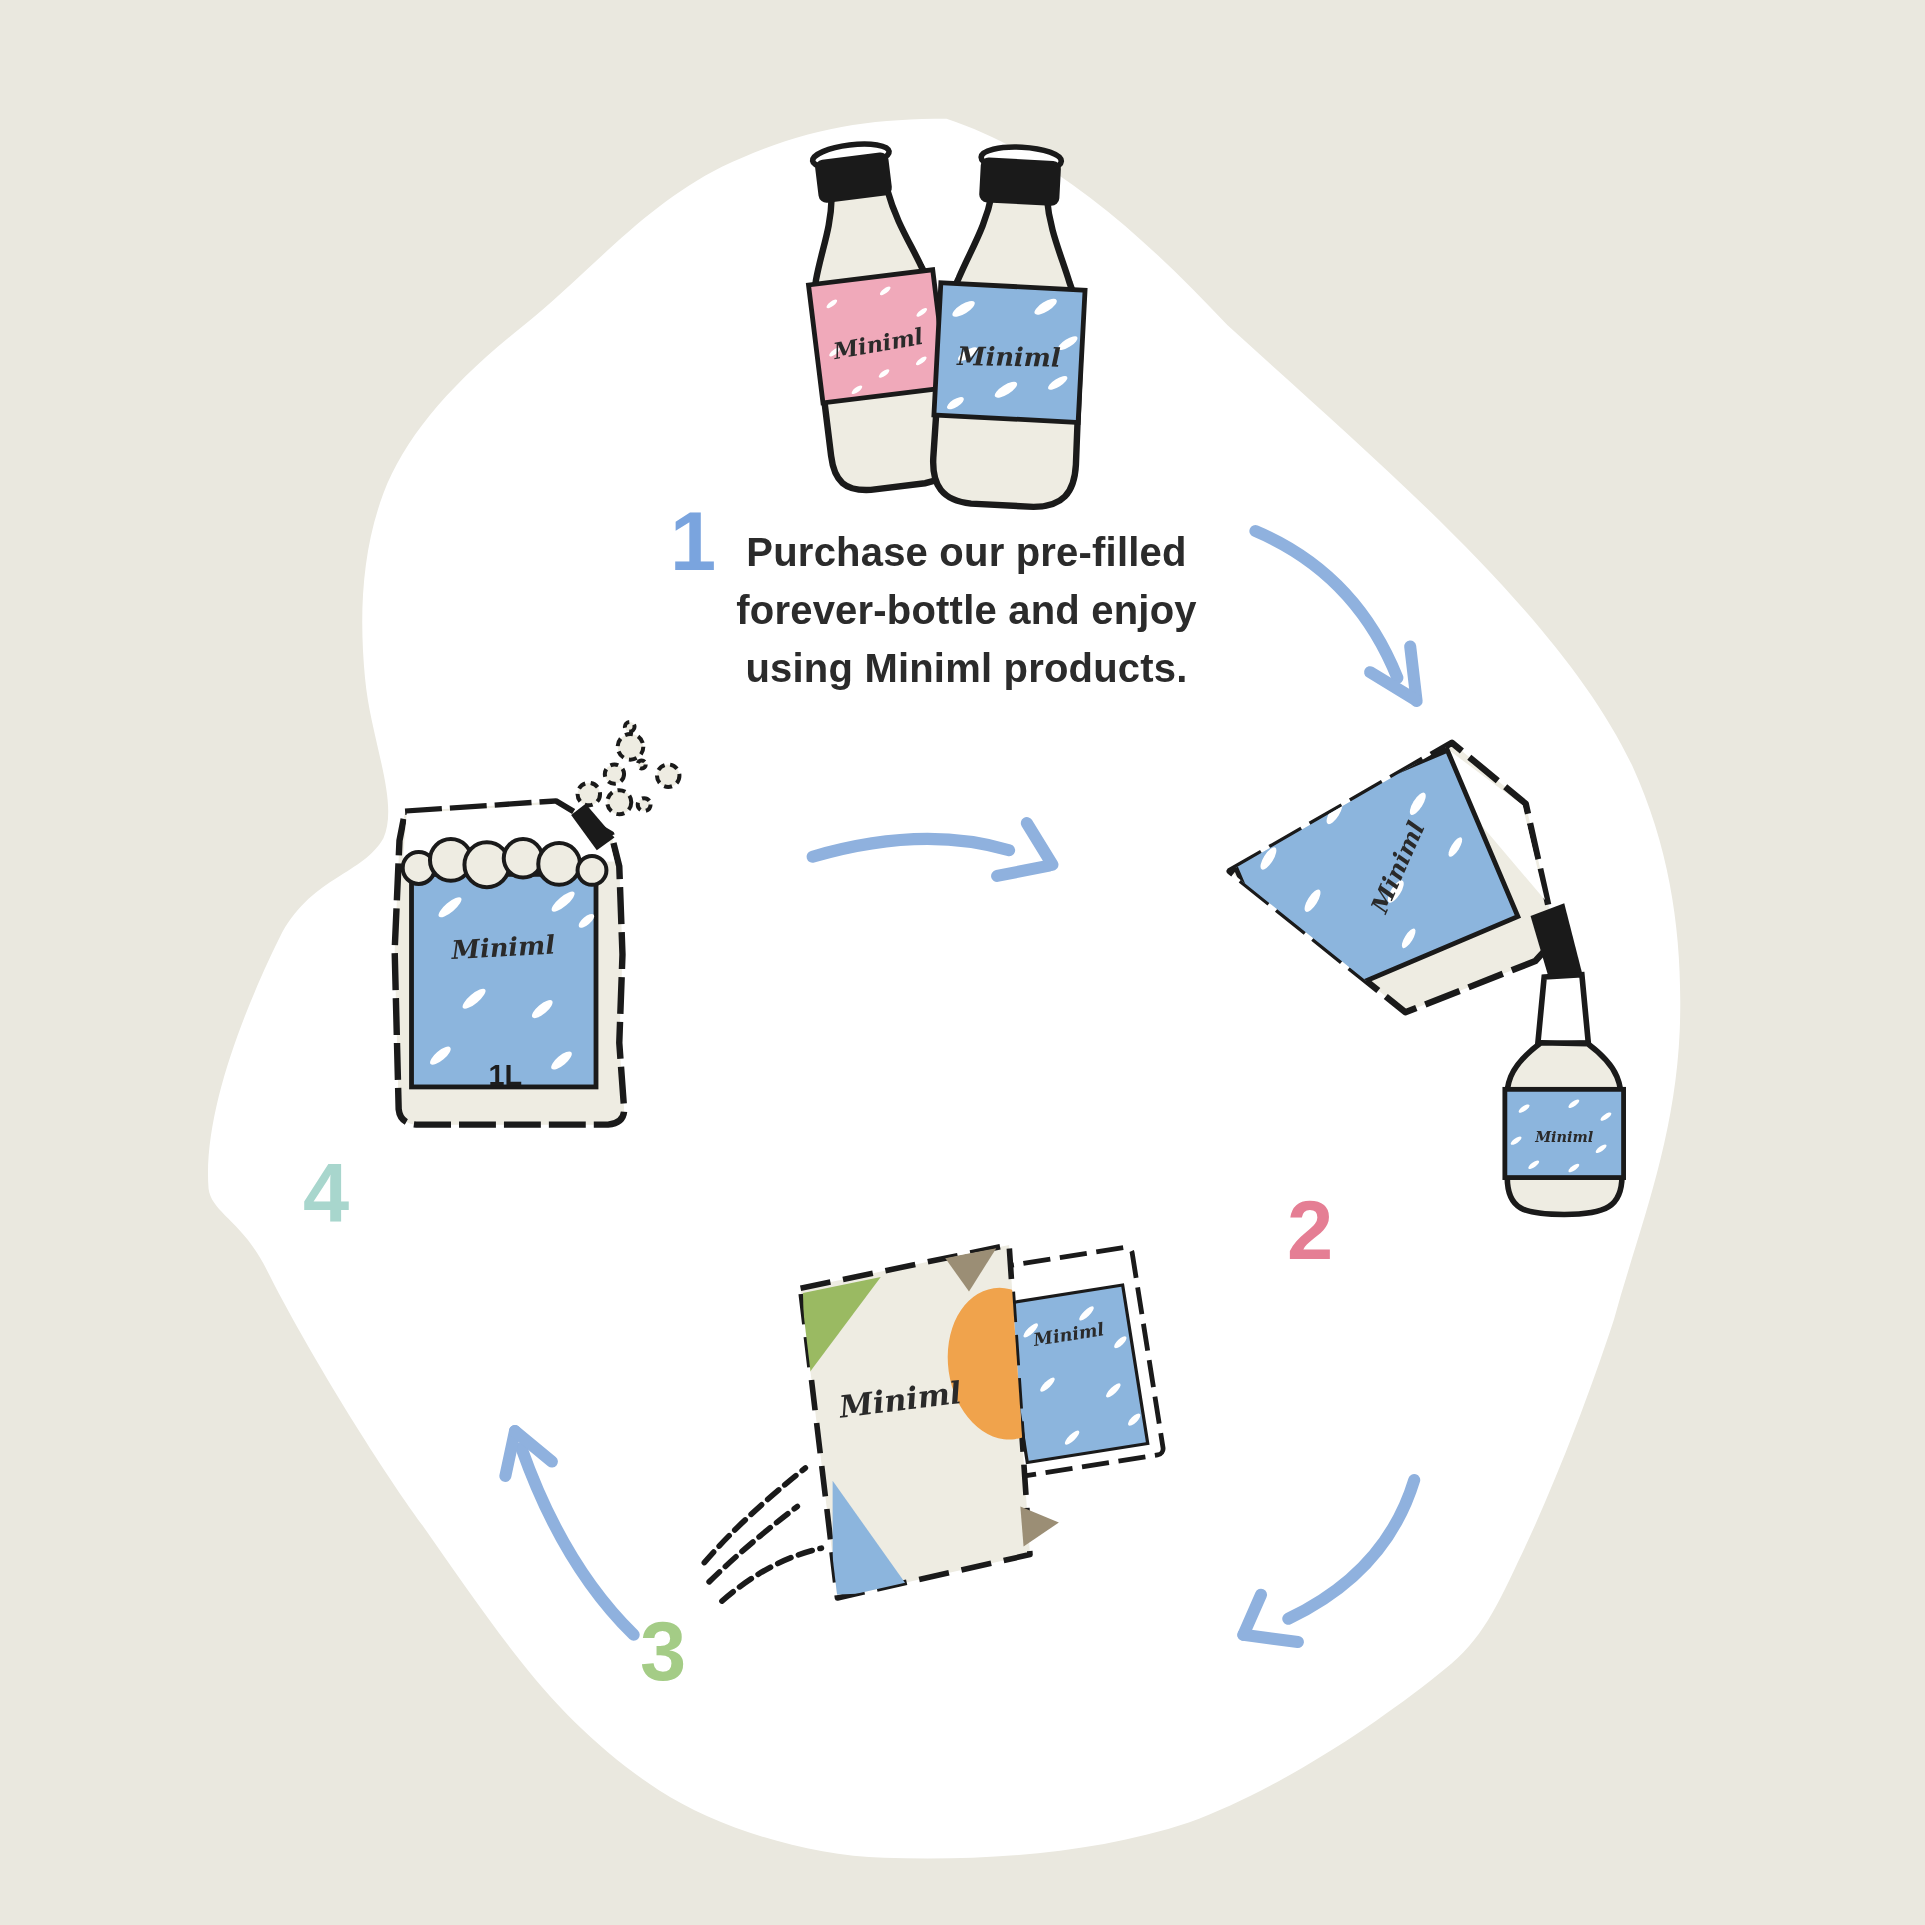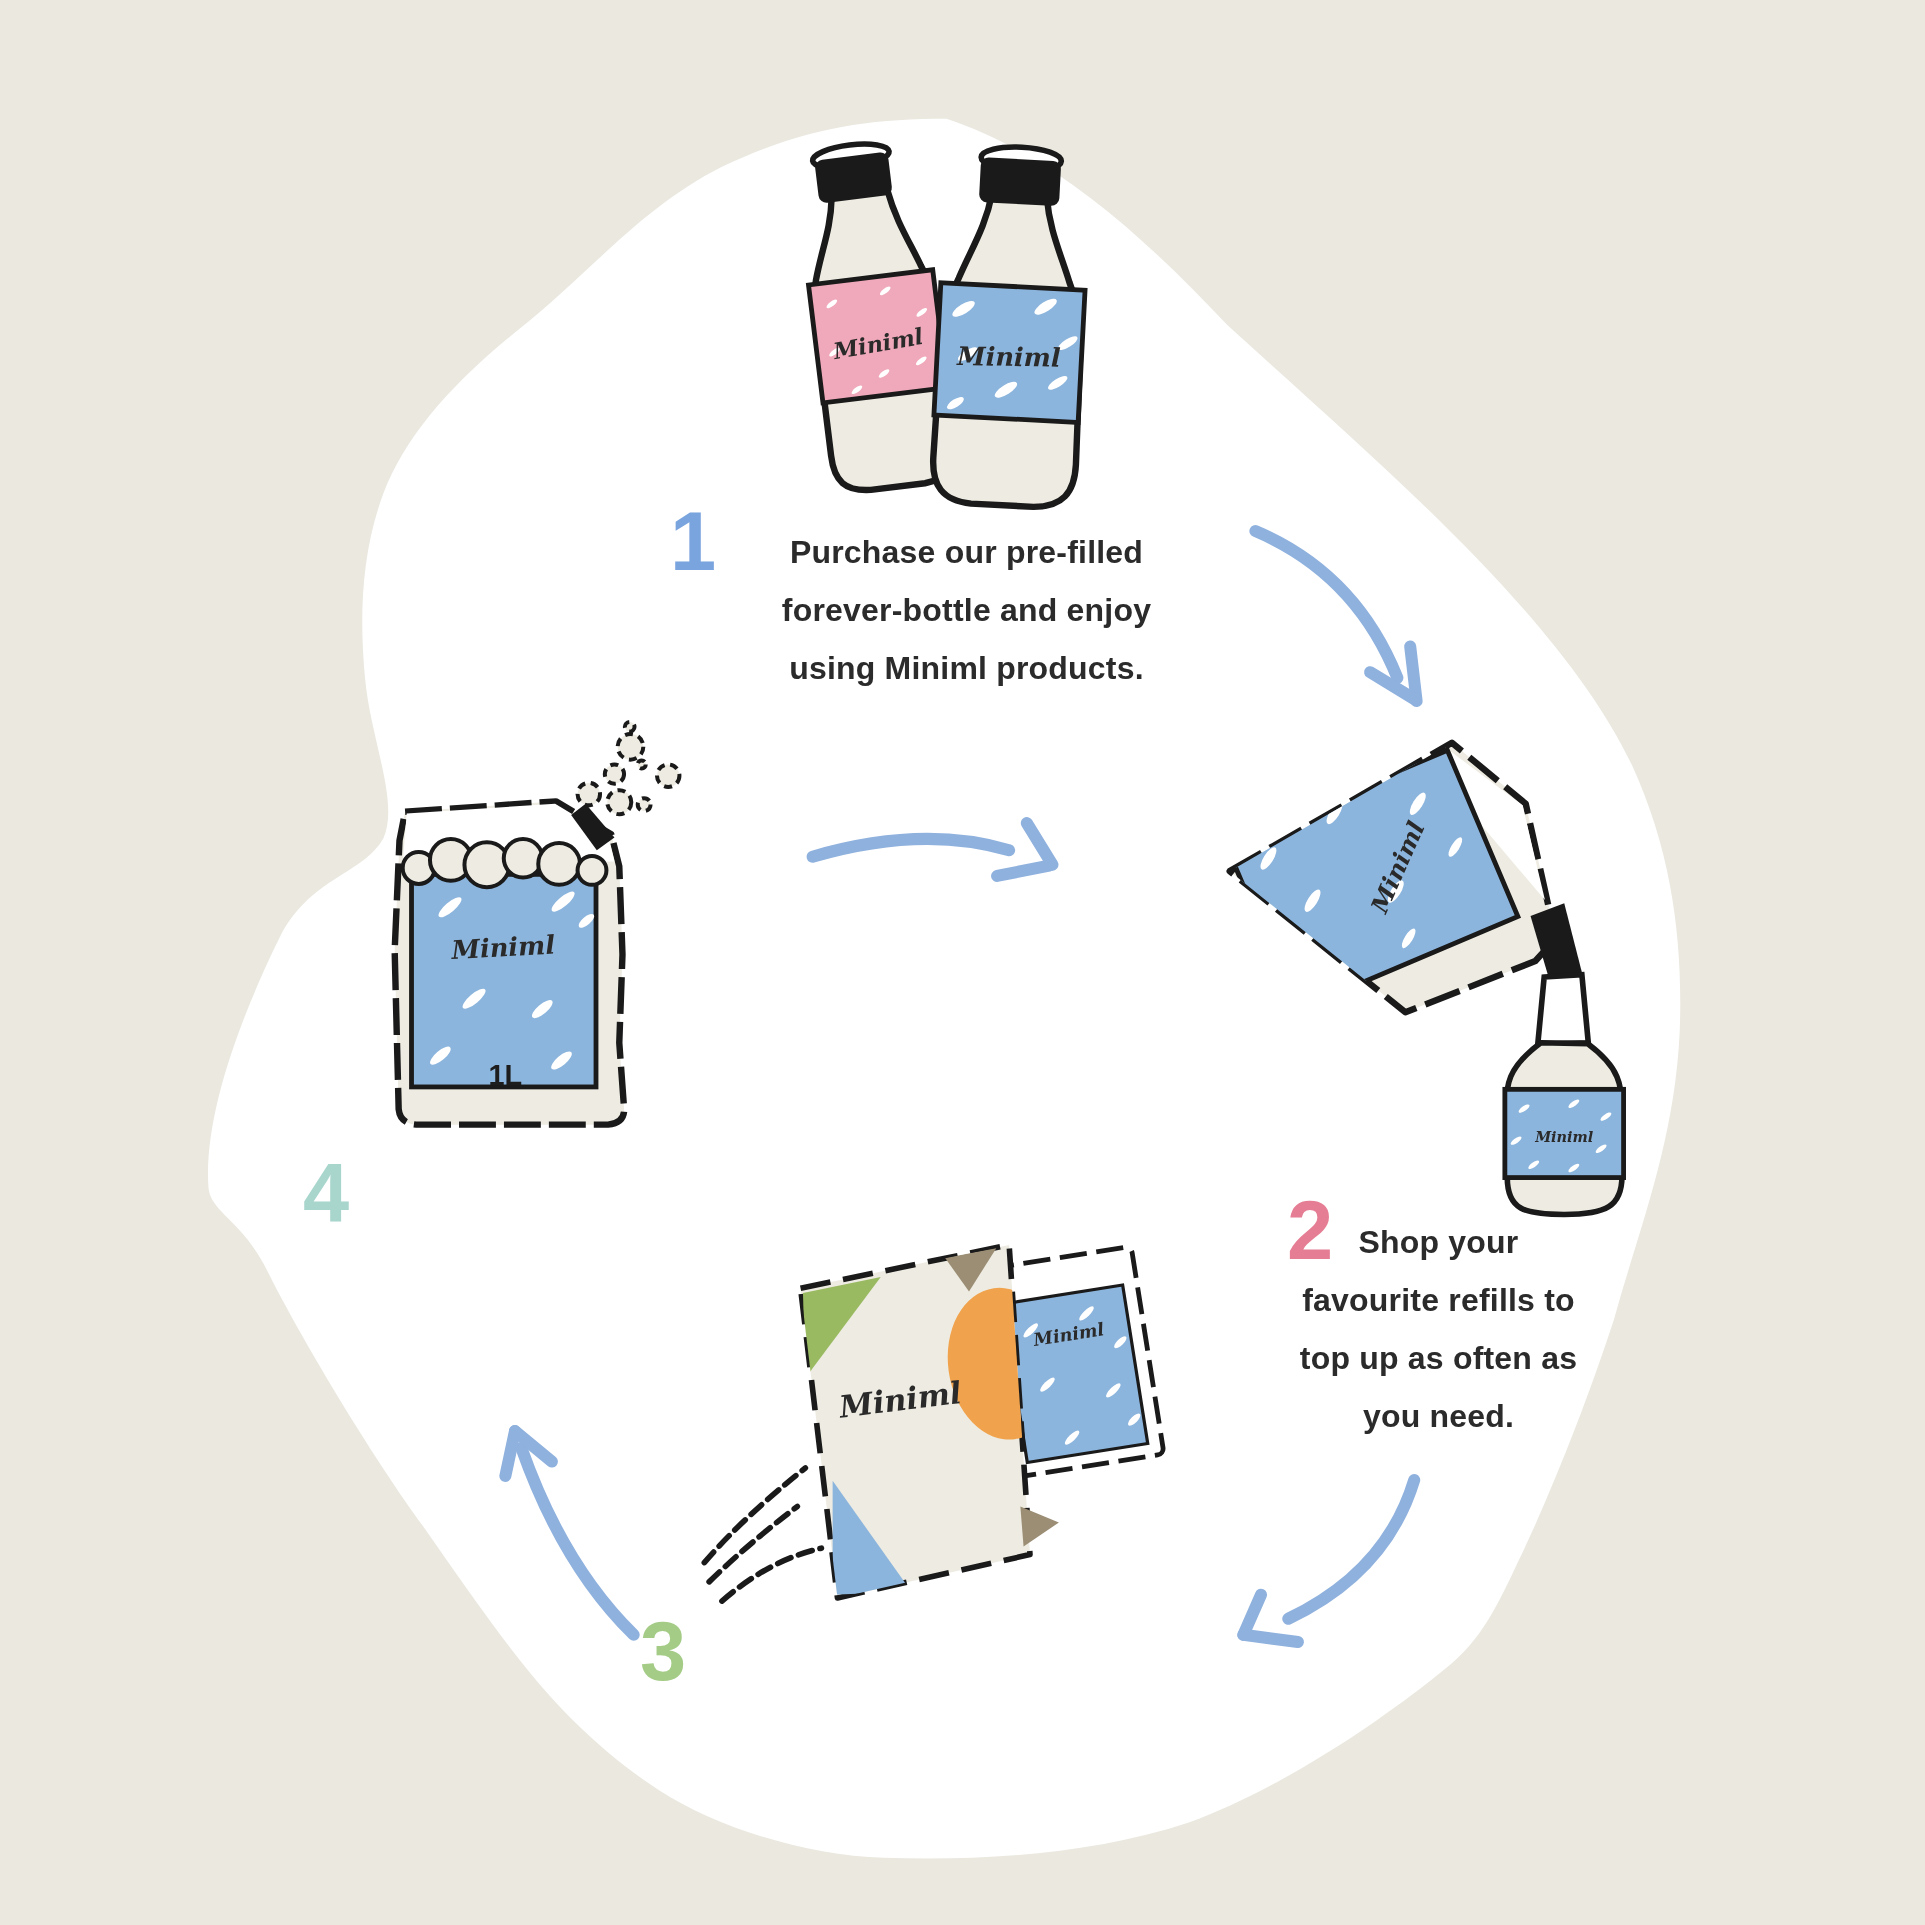--- a/index.html
+++ b/index.html
@@ -1,20 +1,20 @@
 <!DOCTYPE html>
 <html style="font-size:13px"><head>
 <meta charset="utf-8">
 <style>
   html,body{margin:0;padding:0;background:#eae8df;}
   #canvas{position:relative;width:1926px;height:1926px;background:#eae8df;overflow:hidden;
           font-family:"Liberation Sans",sans-serif;}
   #art{position:absolute;left:0;top:0;width:1926px;height:1926px;}
   .num{position:absolute;font-weight:bold;font-size:83px;line-height:1;letter-spacing:0;}
-  .step{position:absolute;text-align:center;font-weight:bold;font-size:32px;line-height:58px;
+  .step{position:absolute;text-align:center;font-weight:bold;font-size:40px;line-height:58px;
         color:#2b2b2b;white-space:pre-line;letter-spacing:0.2px;}
   .scrawl{font-family:"DejaVu Serif",serif;font-style:italic;font-weight:bold;fill:#2a2a2a;}
   .size-label{font-family:"Liberation Sans",sans-serif;font-weight:bold;fill:#1d1d1d;}
   .ink-stroke{stroke:#1a1a1a;}
   .no-fill{fill:none;}
   text{text-anchor:middle;}
 </style>
 </head>
 <body>
 
@@ -238,19 +238,15 @@
 </svg>
 
 <div class="num" style="left: 670px; top: 500px; color: rgb(122, 164, 222);">1</div>
 <div class="num" style="left: 1287px; top: 1189px; color: rgb(229, 126, 148);">2</div>
 <div class="num" style="left: 640px; top: 1610px; color: rgb(164, 204, 134);">3</div>
 <div class="num" style="left: 303px; top: 1152px; color: rgb(168, 214, 205);">4</div>
 
 <div class="step" style="left:686px;top:523px;width:561px;">Purchase our pre-filled
 forever-bottle and enjoy
 using Miniml products.</div>
-<div class="step" style="left:1270px;top:1213px;width:337px;">Shop your
-favourite refills to
-top up as often as
-you need.</div>
 
 </div>
 
 
 </body></html>

